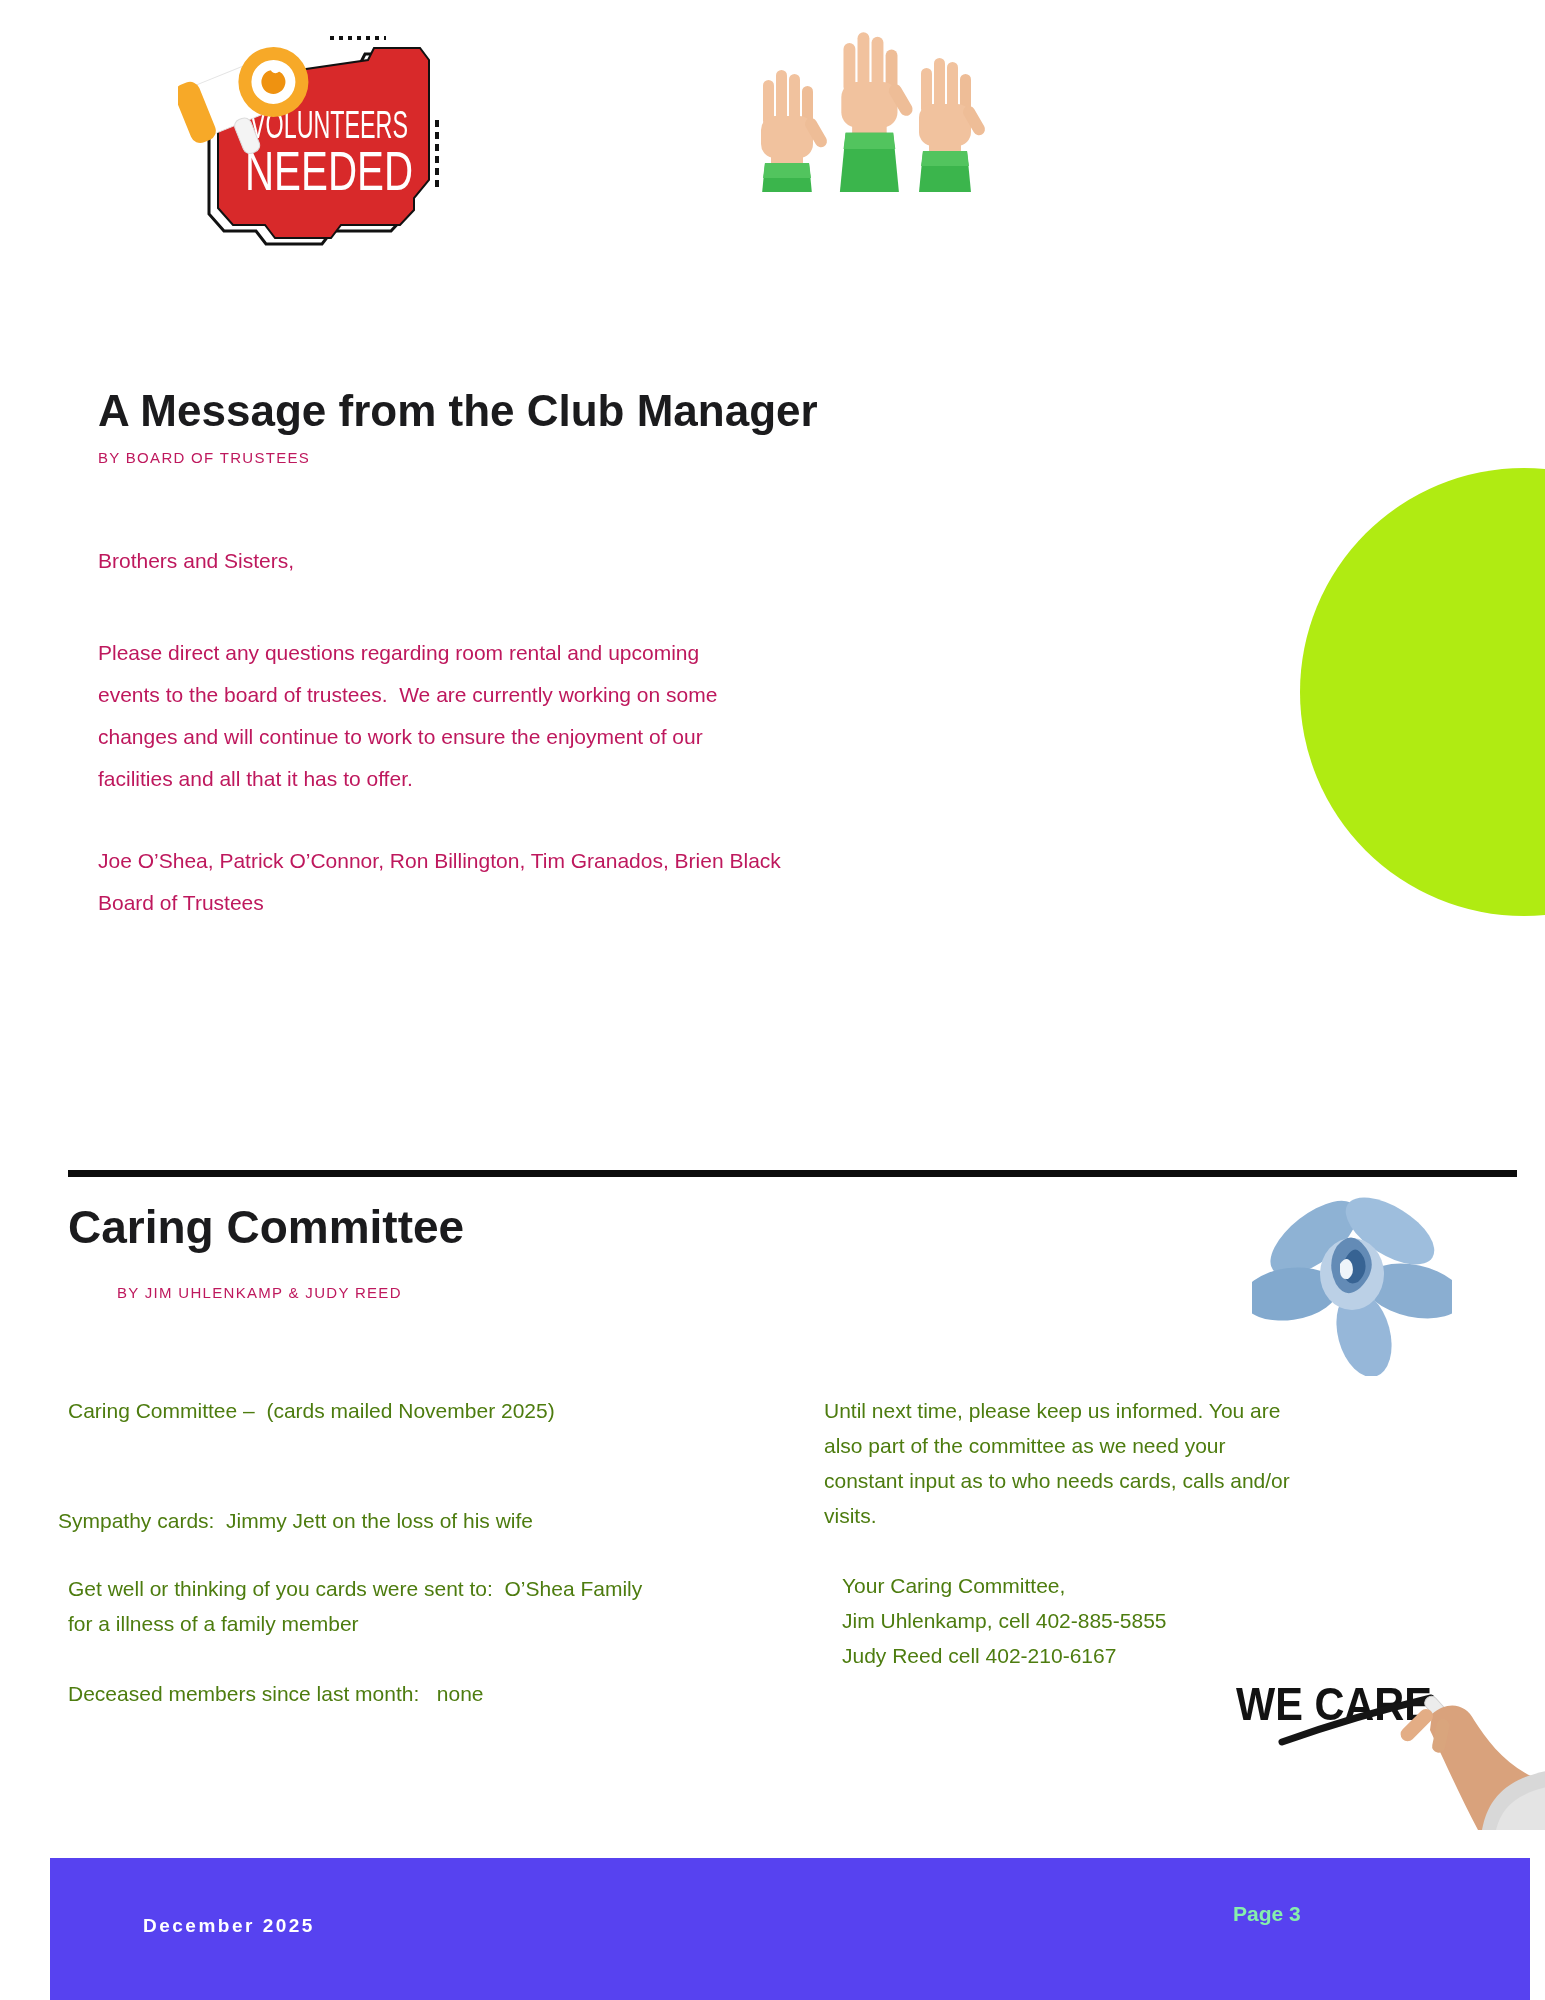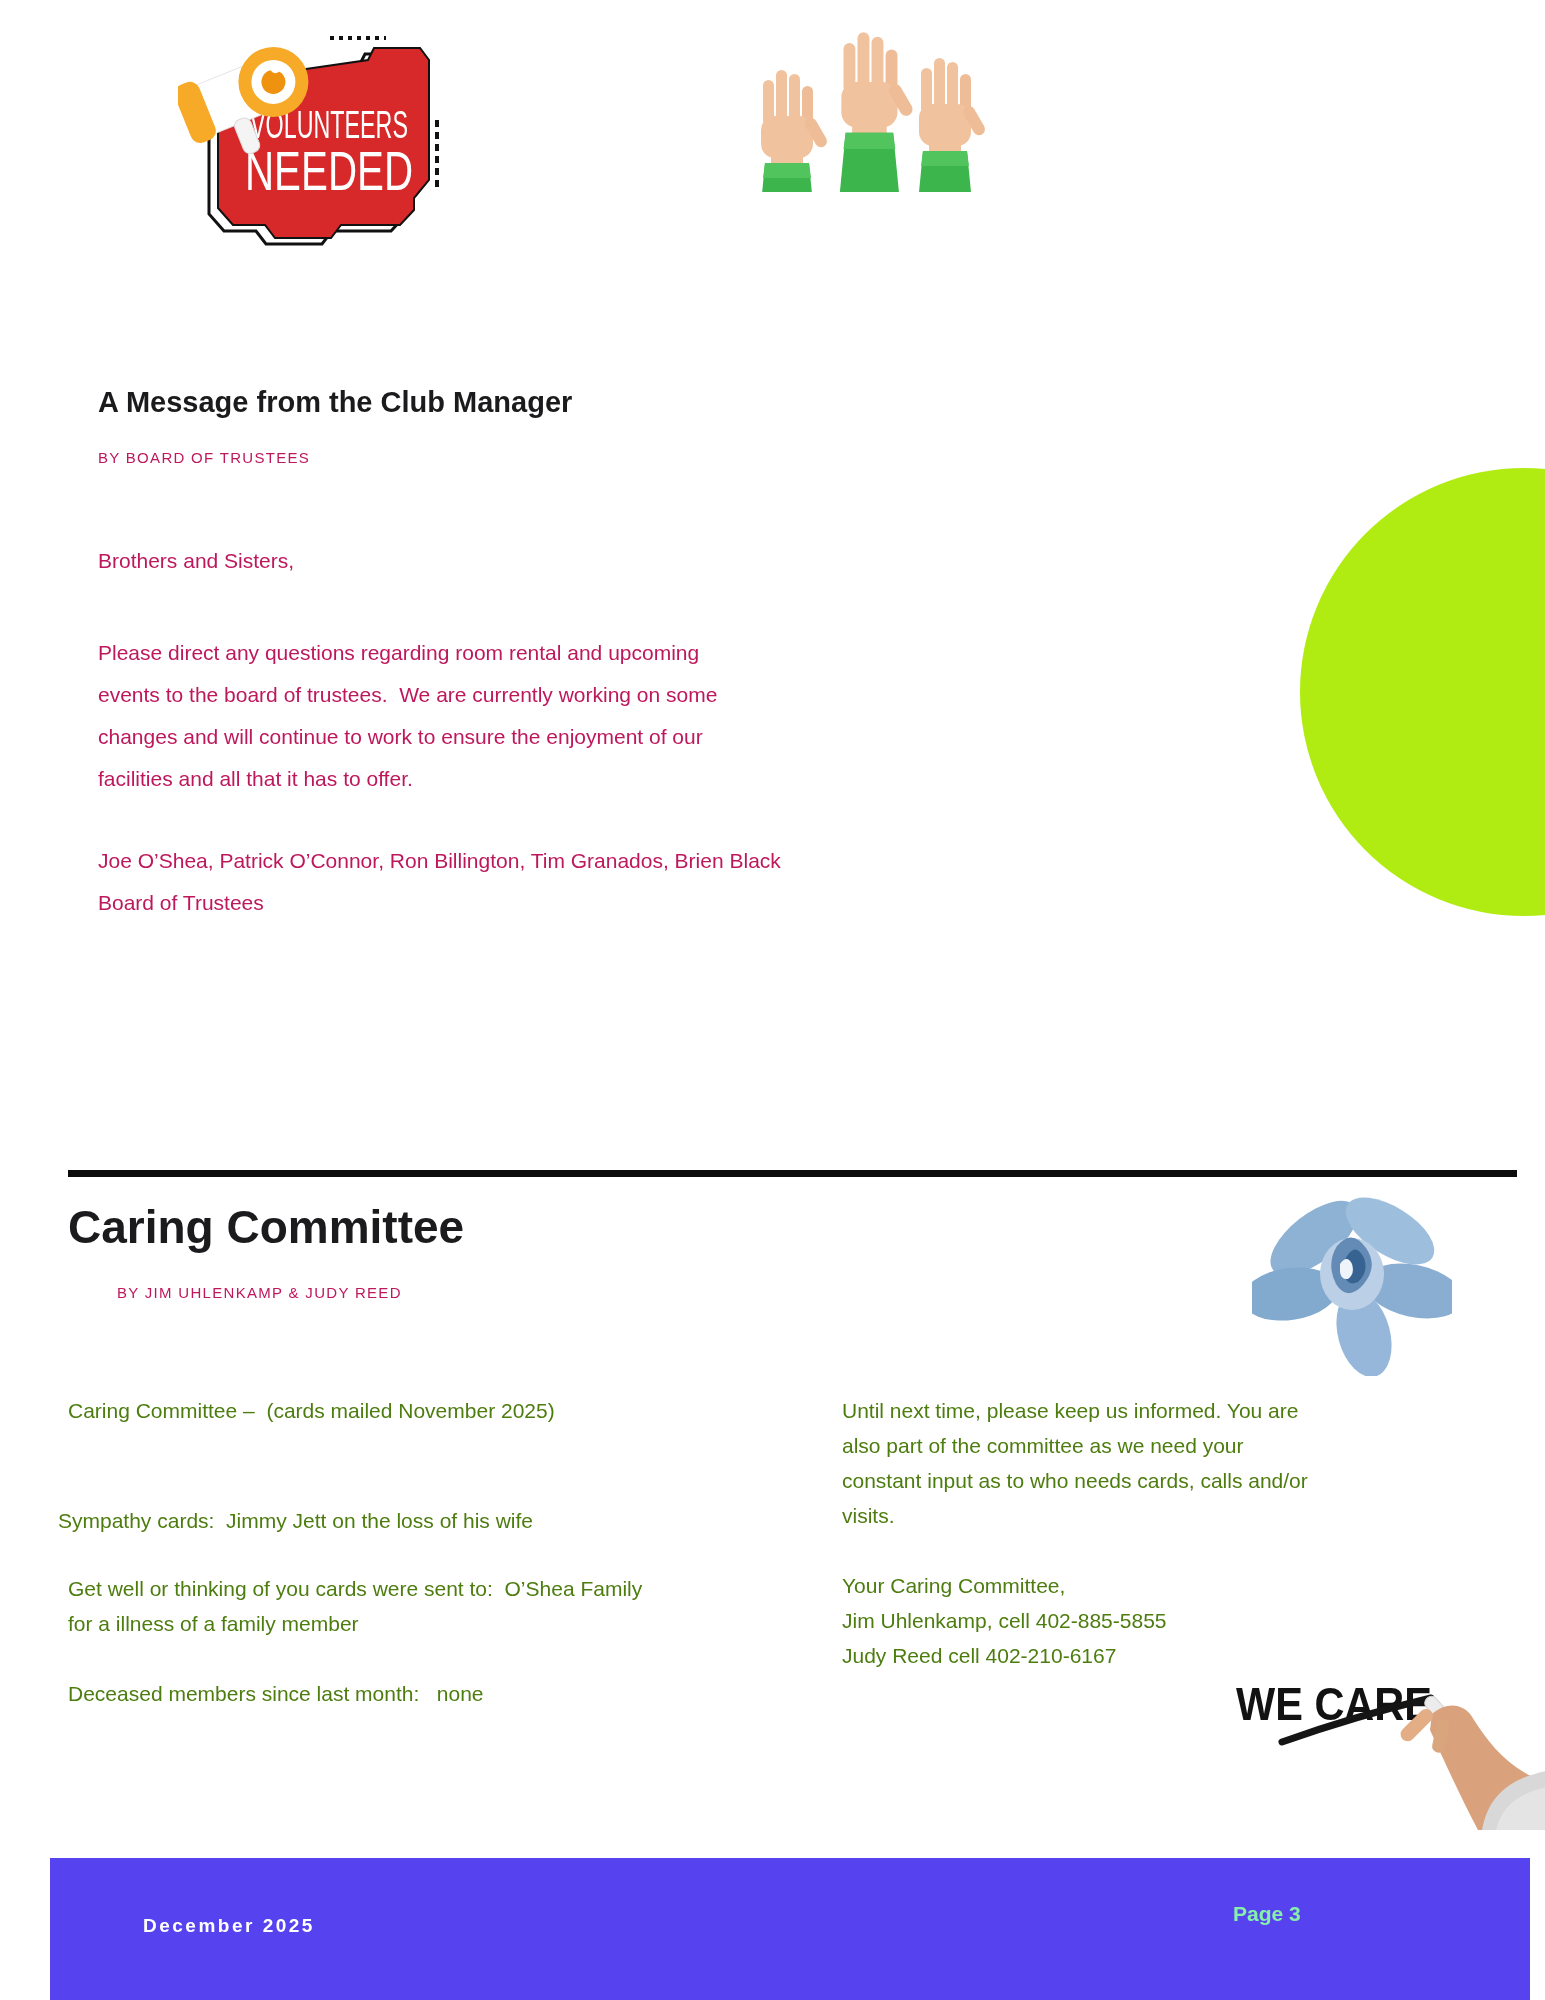--- a/index.html
+++ b/index.html
@@ -59,21 +59,21 @@
         <rect x="14" y="84" width="32" height="16" fill="#f1c29e"></rect>
         <path d="M8,97 L52,97 L62,200 L-2,200 Z" fill="#3bb54c"></path>
         <path d="M8,97 L52,97 L54,112 L6,112 Z" fill="#52c45e"></path>
       </g>
     </defs>
     <use href="#hand" transform="translate(2,46)"></use>
     <use href="#hand" transform="translate(160,34)"></use>
     <use href="#hand" transform="translate(82,8) scale(1.08)"></use>
   </svg>
 
-  <div class="abs section-title" style="left:78px;top:386px;font-size:29px;">A Message from the Club Manager</div>
+  <div class="abs section-title" style="left:78px;top:386px;font-size:44px;">A Message from the Club Manager</div>
   <div class="abs byline" style="left:78px;top:449px;">BY BOARD OF TRUSTEES</div>
 
   <div class="abs msg-text line" style="left:78px;top:540px;">Brothers and Sisters,</div>
 
   <div class="abs msg-text" style="left:78px;top:632px;">
     <div class="line">Please direct any questions regarding room rental and upcoming</div>
     <div class="line">events to the board of trustees.  We are currently working on some</div>
     <div class="line">changes and will continue to work to ensure the enjoyment of our</div>
     <div class="line">facilities and all that it has to offer.</div>
   </div>
@@ -105,21 +105,21 @@
   </svg>
 
   <div class="abs care-text line" style="left:48px;top:1393px;">Caring Committee –  (cards mailed November 2025)</div>
   <div class="abs care-text line" style="left:38px;top:1503px;">Sympathy cards:  Jimmy Jett on the loss of his wife</div>
   <div class="abs care-text" style="left:48px;top:1571px;">
     <div class="line">Get well or thinking of you cards were sent to:  O’Shea Family</div>
     <div class="line">for a illness of a family member</div>
   </div>
   <div class="abs care-text line" style="left:48px;top:1676px;">Deceased members since last month:   none</div>
 
-  <div class="abs care-text" style="left:822px;top:1393px;">
+  <div class="abs care-text" style="left:804px;top:1393px;">
     <div class="line">Until next time, please keep us informed. You are</div>
     <div class="line">also part of the committee as we need your</div>
     <div class="line">constant input as to who needs cards, calls and/or</div>
     <div class="line">visits.</div>
   </div>
   <div class="abs care-text" style="left:822px;top:1568px;">
     <div class="line">Your Caring Committee,</div>
     <div class="line">Jim Uhlenkamp, cell 402-885-5855</div>
     <div class="line">Judy Reed cell 402-210-6167</div>
   </div>

